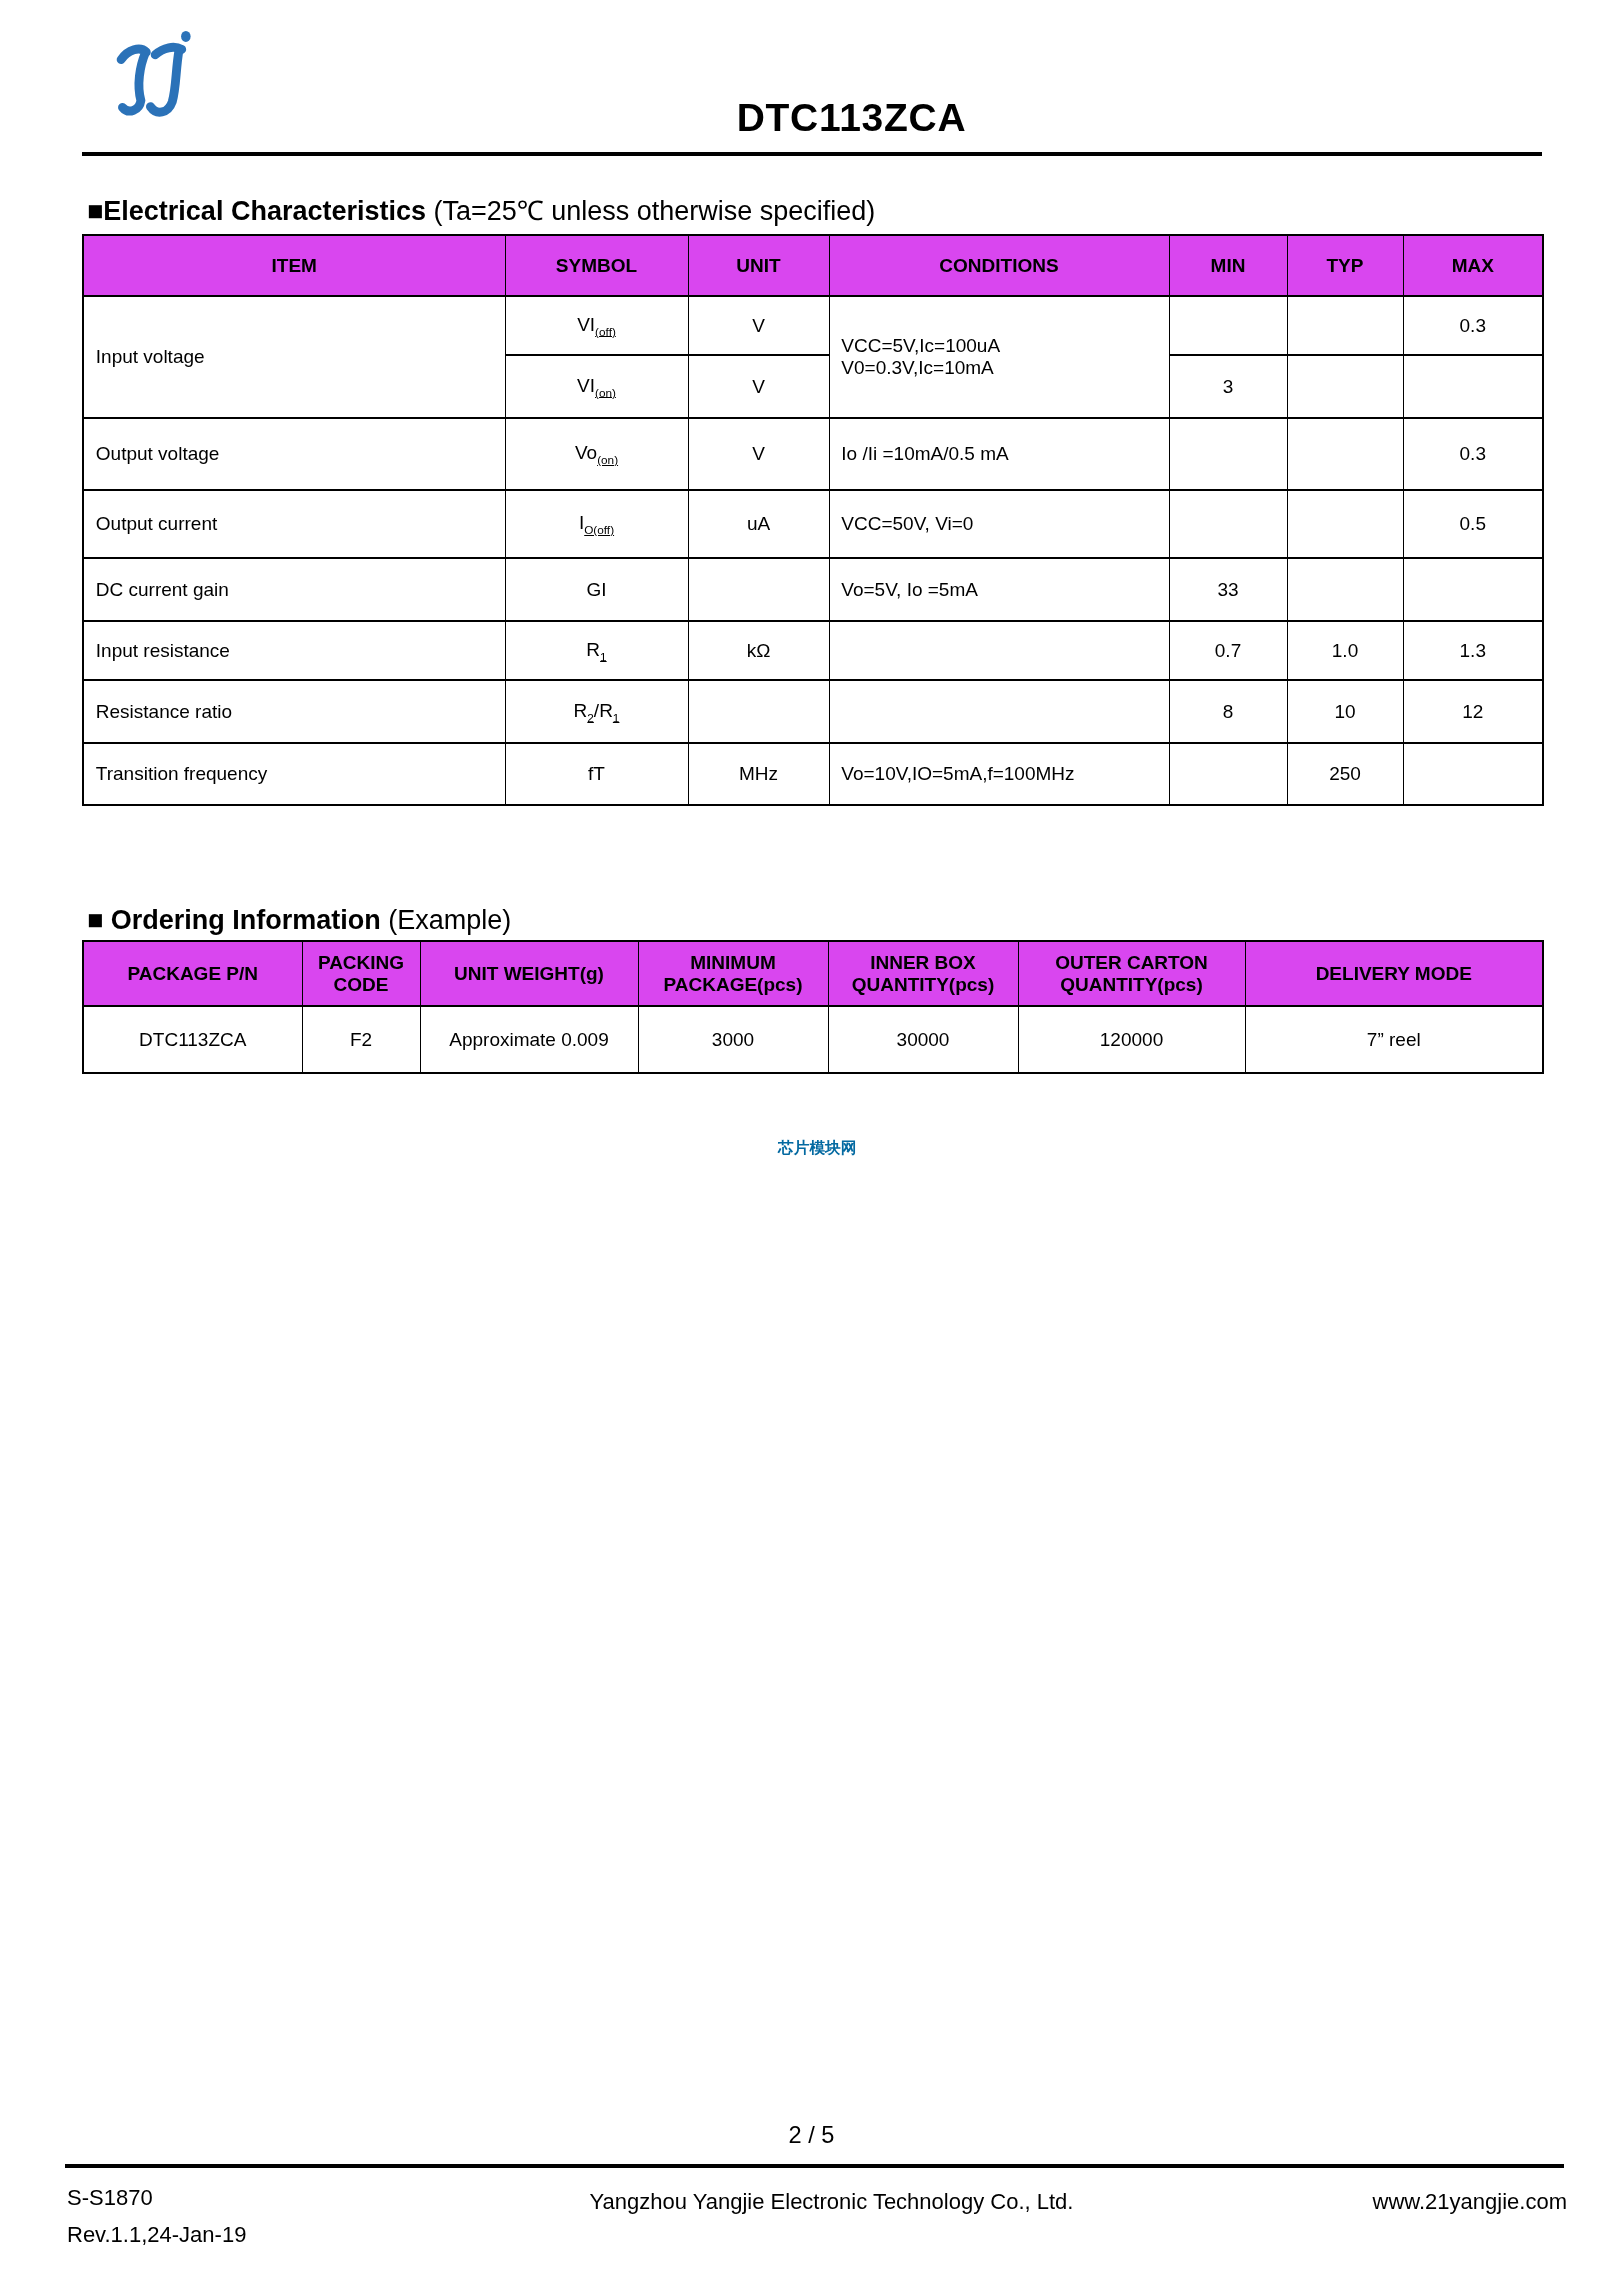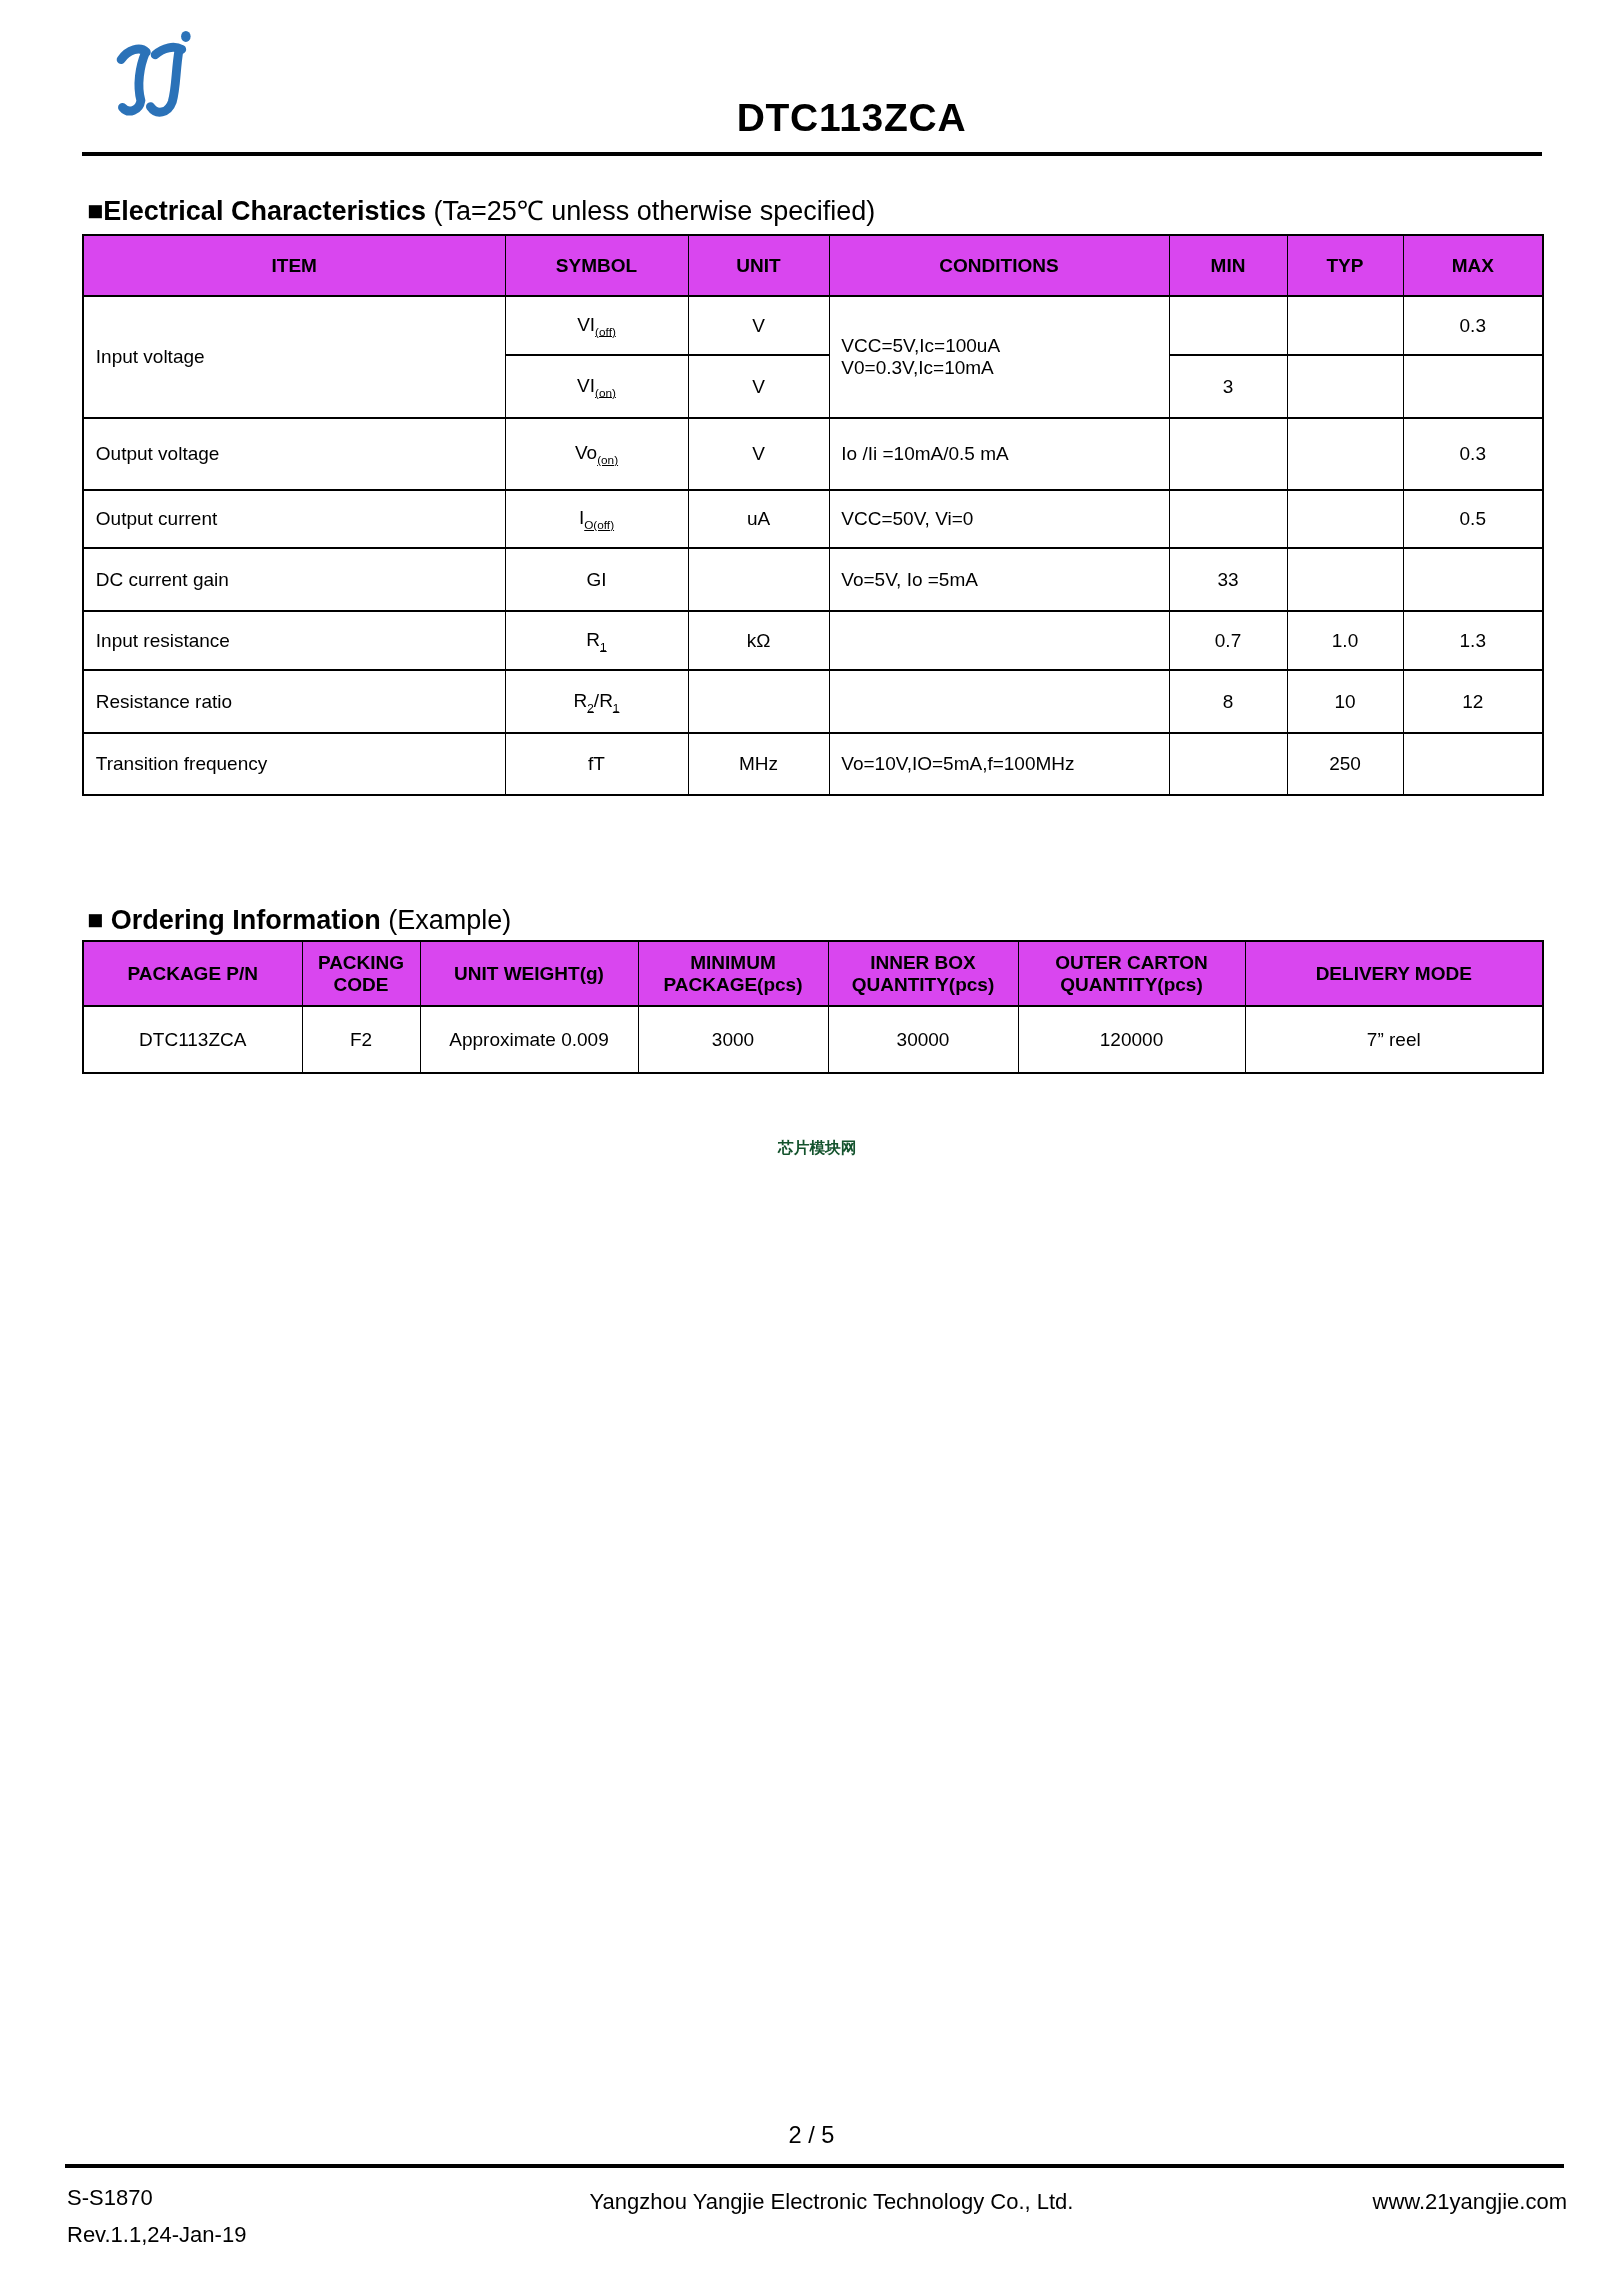--- a/index.html
+++ b/index.html
@@ -109,21 +109,21 @@
     </tr>
     <tr style="height:72px">
       <td class="left">Output voltage</td>
       <td><span>Vo</span><sub>(on)</sub></td>
       <td>V</td>
       <td class="left">Io /Ii =10mA/0.5 mA</td>
       <td></td>
       <td></td>
       <td>0.3</td>
     </tr>
-    <tr style="height:58px">
+    <tr style="height:68px">
       <td class="left">Output current</td>
       <td><span>I</span><sub>O(off)</sub></td>
       <td>uA</td>
       <td class="left">VCC=50V, Vi=0</td>
       <td></td>
       <td></td>
       <td>0.5</td>
     </tr>
     <tr style="height:63px">
       <td class="left">DC current gain</td>
@@ -157,21 +157,21 @@
       <td><span>fT</span></td>
       <td>MHz</td>
       <td class="left">Vo=10V,IO=5mA,f=100MHz</td>
       <td></td>
       <td>250</td>
       <td></td>
     </tr>
   </tbody>
     </table>
 
-  <div class="watermark" style="color:#14532d">芯片模块网</div>
+  <div class="watermark" style="color:#0369a1">芯片模块网</div>
 
   <div class="sec-heading" id="order-heading">
     <span class="hb">■ Ordering Information</span>
     <span>(Example)</span>
   </div>
 
   <table class="ds" id="order-table">
     <colgroup>
       <col style="width:219px">
         <col style="width:118px">

